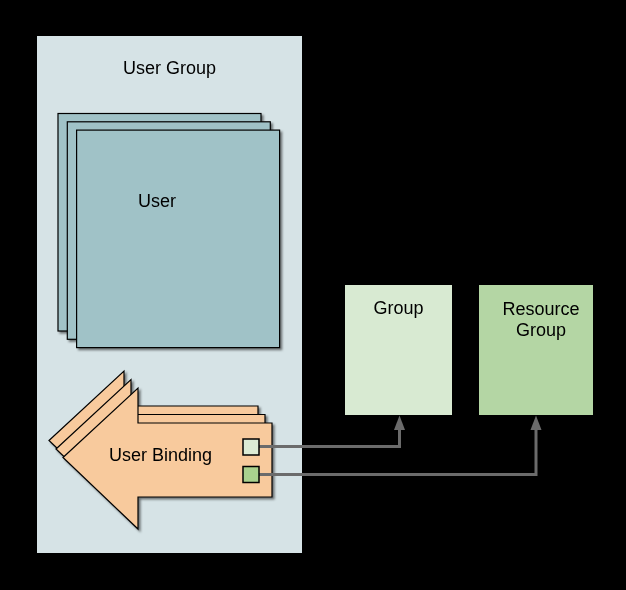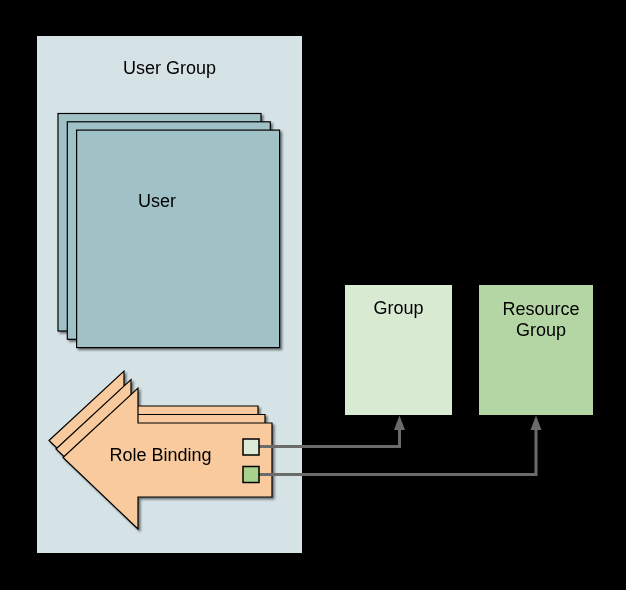--- a/index.html
+++ b/index.html
@@ -68,19 +68,19 @@
     </g>
 
     <rect x="243" y="439" width="16" height="16" stroke="#000" stroke-width="1.5" fill="#DCEBD5"></rect>
     <rect x="243" y="466.5" width="16" height="16" stroke="#000" stroke-width="1.5" fill="#A9D18E"></rect>
   </svg>
 
   <div class="label centered" style="left:37px; top:58px; width:265px;">User Group</div>
 
   <div class="label centered" style="left:59px; top:151px; width:196px;margin-top:40px;">User</div>
 
-  <div class="label centered" style="left:49px; top:445px; width:223px;">Role Binding</div>
+  <div class="label centered" style="left:49px; top:445px; width:223px;">User Binding</div>
 
   <div class="label centered" style="left:345px; top:298px; width:107px;">Group</div>
 
   <div class="label" style="left:496px; top:299px; width:90px; text-align:center;">Resource Group</div>
 
 </div>
 
 </body></html>

